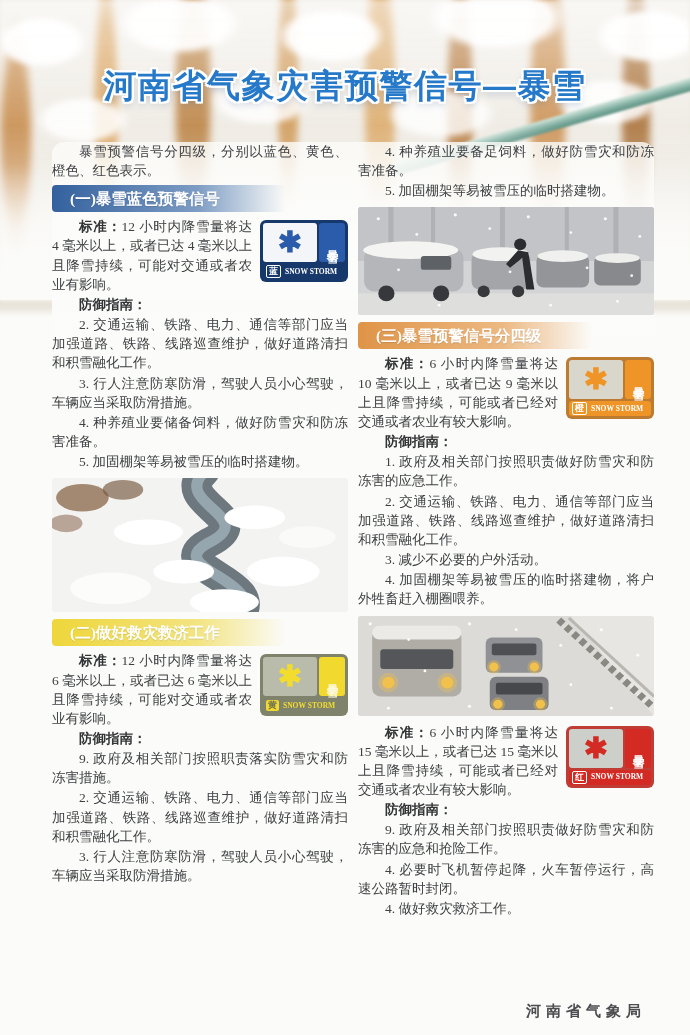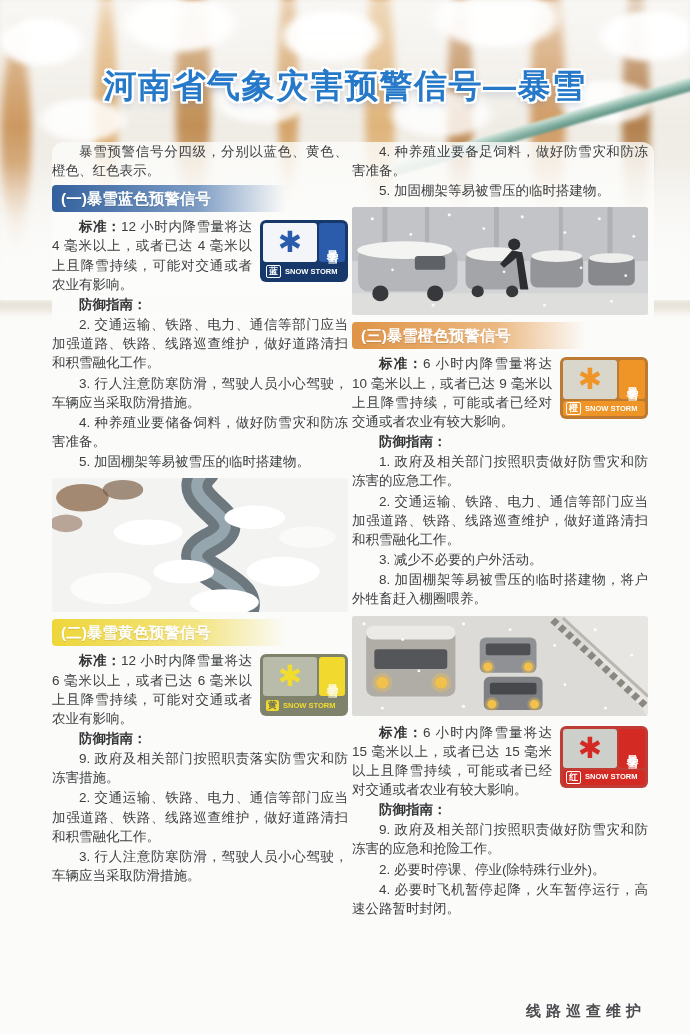--- a/index.html
+++ b/index.html
@@ -52,30 +52,31 @@
   .title{
     position:absolute; top:64px; left:0; width:100%; z-index:3; text-align:center;
     font-size:33px; font-weight:bold; letter-spacing:1.5px; color:#2679c8;
     text-shadow:-2px -2px 0 #fff, 2px -2px 0 #fff, -2px 2px 0 #fff, 2px 2px 0 #fff,
                  0 -2px 0 #fff, 0 2px 0 #fff, -2px 0 0 #fff, 2px 0 0 #fff,
                  0 4px 7px rgba(70,100,150,.35);
   }
   
   .sheet{
     position:relative; z-index:2; margin:0 36px 0 52px;
-    display:flex; gap:4px;
+    display:flex; gap:10px;
     background:linear-gradient(180deg, rgba(252,252,250,.8), rgba(252,252,250,.96) 140px, #fbfbf9 220px);
     border-radius:12px;
+    font-family:Liberation Serif, serif;
   }
   .col{ width:296px; font-size:13.5px; line-height:1.42; color:#3e4043; text-align:justify; }
   .col p{ margin:0 0 1px; text-indent:2em; }
   .guide-label{ font-weight:bold; color:#333436; }
   .sec-bar{
     height:27px; line-height:27px; width:234px; margin:5px 0 5px;
-    border-radius:4px; padding-left:9px; color:#ffffff; font-size:15.5px; font-weight:bold;
+    border-radius:4px; padding-left:18px; color:#ffffff; font-size:15.5px; font-weight:bold;
     text-indent:0; white-space:nowrap; text-shadow:0 1px 1px rgba(0,0,0,.12);
   }
   .bar-blue  { background:linear-gradient(90deg,#33619e,#7d9cc4 62%, rgba(125,156,196,0)); }
   .bar-yellow{ background:linear-gradient(90deg,#eed63a,#f3e481 62%, rgba(243,228,129,0)); }
   .bar-orange{ background:linear-gradient(90deg,#df9447,#ecb983 62%, rgba(236,185,131,0)); }
   .bar-red   { background:linear-gradient(90deg,#bb4a42,#d38a85 62%, rgba(211,138,133,0)); }
   .std-block{ overflow:visible; }
   .lbl{ font-weight:bold; color:#333436; }
   
   .badge{
@@ -171,21 +172,21 @@
         <ellipse cx="14" cy="46" rx="16" ry="9" fill="#93705a" opacity=".6"></ellipse>
         <ellipse cx="95" cy="55" rx="34" ry="13" fill="#ffffff"></ellipse>
         <ellipse cx="200" cy="40" rx="30" ry="12" fill="#ffffff"></ellipse>
         <ellipse cx="130" cy="95" rx="30" ry="12" fill="#ffffff"></ellipse>
         <ellipse cx="228" cy="95" rx="36" ry="15" fill="#ffffff"></ellipse>
         <ellipse cx="58" cy="112" rx="40" ry="16" fill="#fcfcfb"></ellipse>
         <ellipse cx="170" cy="126" rx="34" ry="13" fill="#ffffff"></ellipse>
         <ellipse cx="252" cy="60" rx="28" ry="11" fill="#fafaf8"></ellipse>
       </svg>
 
-      <div class="sec-bar bar-yellow">(二)暴雪黄色预警信号</div>
+      <div class="sec-bar bar-yellow">(二)做好救灾救济工作</div>
       <div class="std-block">
         <div class="badge b-yellow">
           <div class="cell-flake">
             <span class="flake">✱</span>
           </div>
           <div class="cell-hazard">暴雪</div>
           <div class="cell-bottom">
             <span class="badge-level">黄</span>
             <span class="badge-en">SNOW STORM</span>
           </div>
@@ -238,39 +239,39 @@
             <circle cx="40" cy="64" r="1.4"></circle>
           <circle cx="150" cy="66" r="1.4"></circle>
             <circle cx="226" cy="62" r="1.4"></circle>
             <circle cx="270" cy="70" r="1.4"></circle>
           <circle cx="80" cy="100" r="1.4"></circle>
             <circle cx="190" cy="100" r="1.4"></circle>
             <circle cx="256" cy="96" r="1.4"></circle>
         </g>
       </svg>
 
-      <div class="sec-bar bar-orange">(三)暴雪橙色预警信号</div>
+      <div class="sec-bar bar-orange">(三)暴雪预警信号分四级</div>
       <div class="std-block">
         <div class="badge b-orange">
           <div class="cell-flake">
             <span class="flake">✱</span>
           </div>
           <div class="cell-hazard">暴雪</div>
           <div class="cell-bottom">
             <span class="badge-level">橙</span>
             <span class="badge-en">SNOW STORM</span>
           </div>
         </div>
         <p><span class="lbl">标准：</span><span>6 小时内降雪量将达 10 毫米以上，或者已达 9 毫米以上且降雪持续，可能或者已经对交通或者农业有较大影响。</span></p>
       </div>
       <p class="guide-label">防御指南：</p>
       <p>1. 政府及相关部门按照职责做好防雪灾和防冻害的应急工作。</p>
       <p>2. 交通运输、铁路、电力、通信等部门应当加强道路、铁路、线路巡查维护，做好道路清扫和积雪融化工作。</p>
       <p>3. 减少不必要的户外活动。</p>
-      <p>8. 加固棚架等易被雪压的临时搭建物，将户外牲畜赶入棚圈喂养。</p>
+      <p>4. 加固棚架等易被雪压的临时搭建物，将户外牲畜赶入棚圈喂养。</p>
 
       <svg class="photo" viewBox="0 0 292 102" height="100" preserveAspectRatio="none" xmlns="http://www.w3.org/2000/svg">
         <rect width="292" height="102" fill="#e7e6e3"></rect>
         <path d="M0,0 H210 L292,102 H0 Z" fill="#dcdbd7"></path>
         <line x1="198" y1="4" x2="290" y2="92" stroke="#8a8880" stroke-width="7" stroke-dasharray="6,4"></line>
         <line x1="208" y1="2" x2="292" y2="82" stroke="#b9b7b0" stroke-width="3"></line>
         <rect x="14" y="14" width="88" height="68" rx="8" fill="#b0ada6"></rect>
         <rect x="14" y="10" width="88" height="14" rx="7" fill="#eceae6"></rect>
         <rect x="22" y="34" width="72" height="20" rx="3" fill="#54565a"></rect>
         <circle cx="30" cy="68" r="10" fill="#f2c14b" opacity=".35"></circle>
@@ -313,19 +314,19 @@
           <div class="cell-hazard">暴雪</div>
           <div class="cell-bottom">
             <span class="badge-level">红</span>
             <span class="badge-en">SNOW STORM</span>
           </div>
         </div>
         <p><span class="lbl">标准：</span><span>6 小时内降雪量将达 15 毫米以上，或者已达 15 毫米以上且降雪持续，可能或者已经对交通或者农业有较大影响。</span></p>
       </div>
       <p class="guide-label">防御指南：</p>
       <p>9. 政府及相关部门按照职责做好防雪灾和防冻害的应急和抢险工作。</p>
-      <p>2. 必要时停课、停业(除特殊行业外)。</p>
       <p>4. 必要时飞机暂停起降，火车暂停运行，高速公路暂时封闭。</p>
+      <p>4. 做好救灾救济工作。</p>
     </div>
   </div>
 
-  <div class="footer">线路巡查维护</div>
+  <div class="footer">河南省气象局</div>
 </div>
 
 </body></html>

